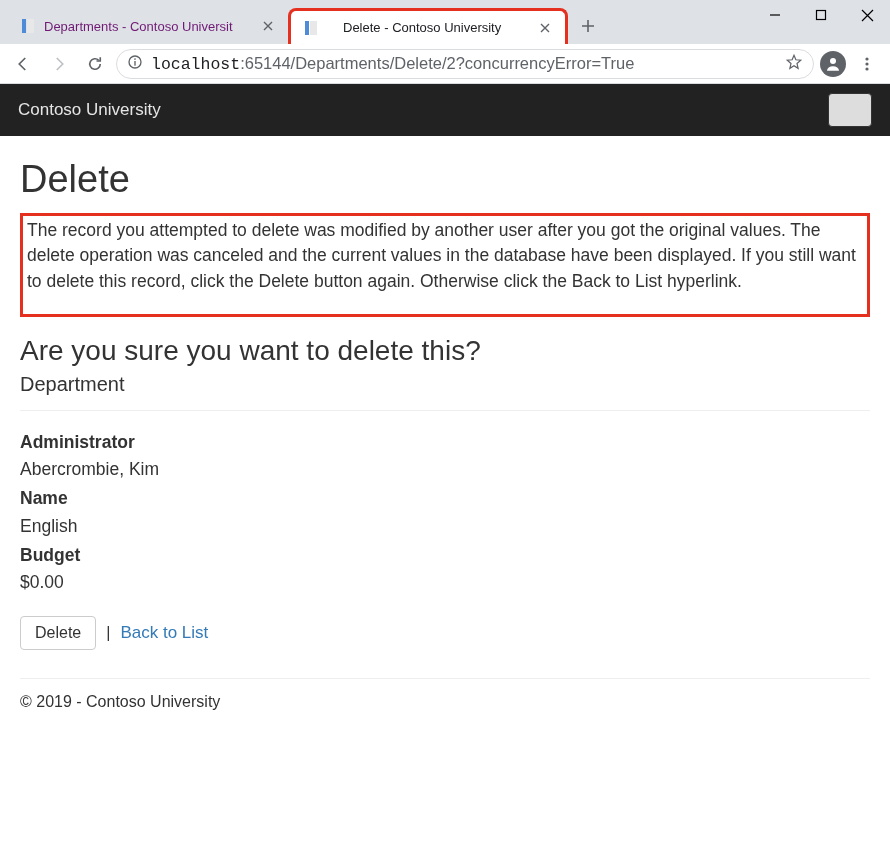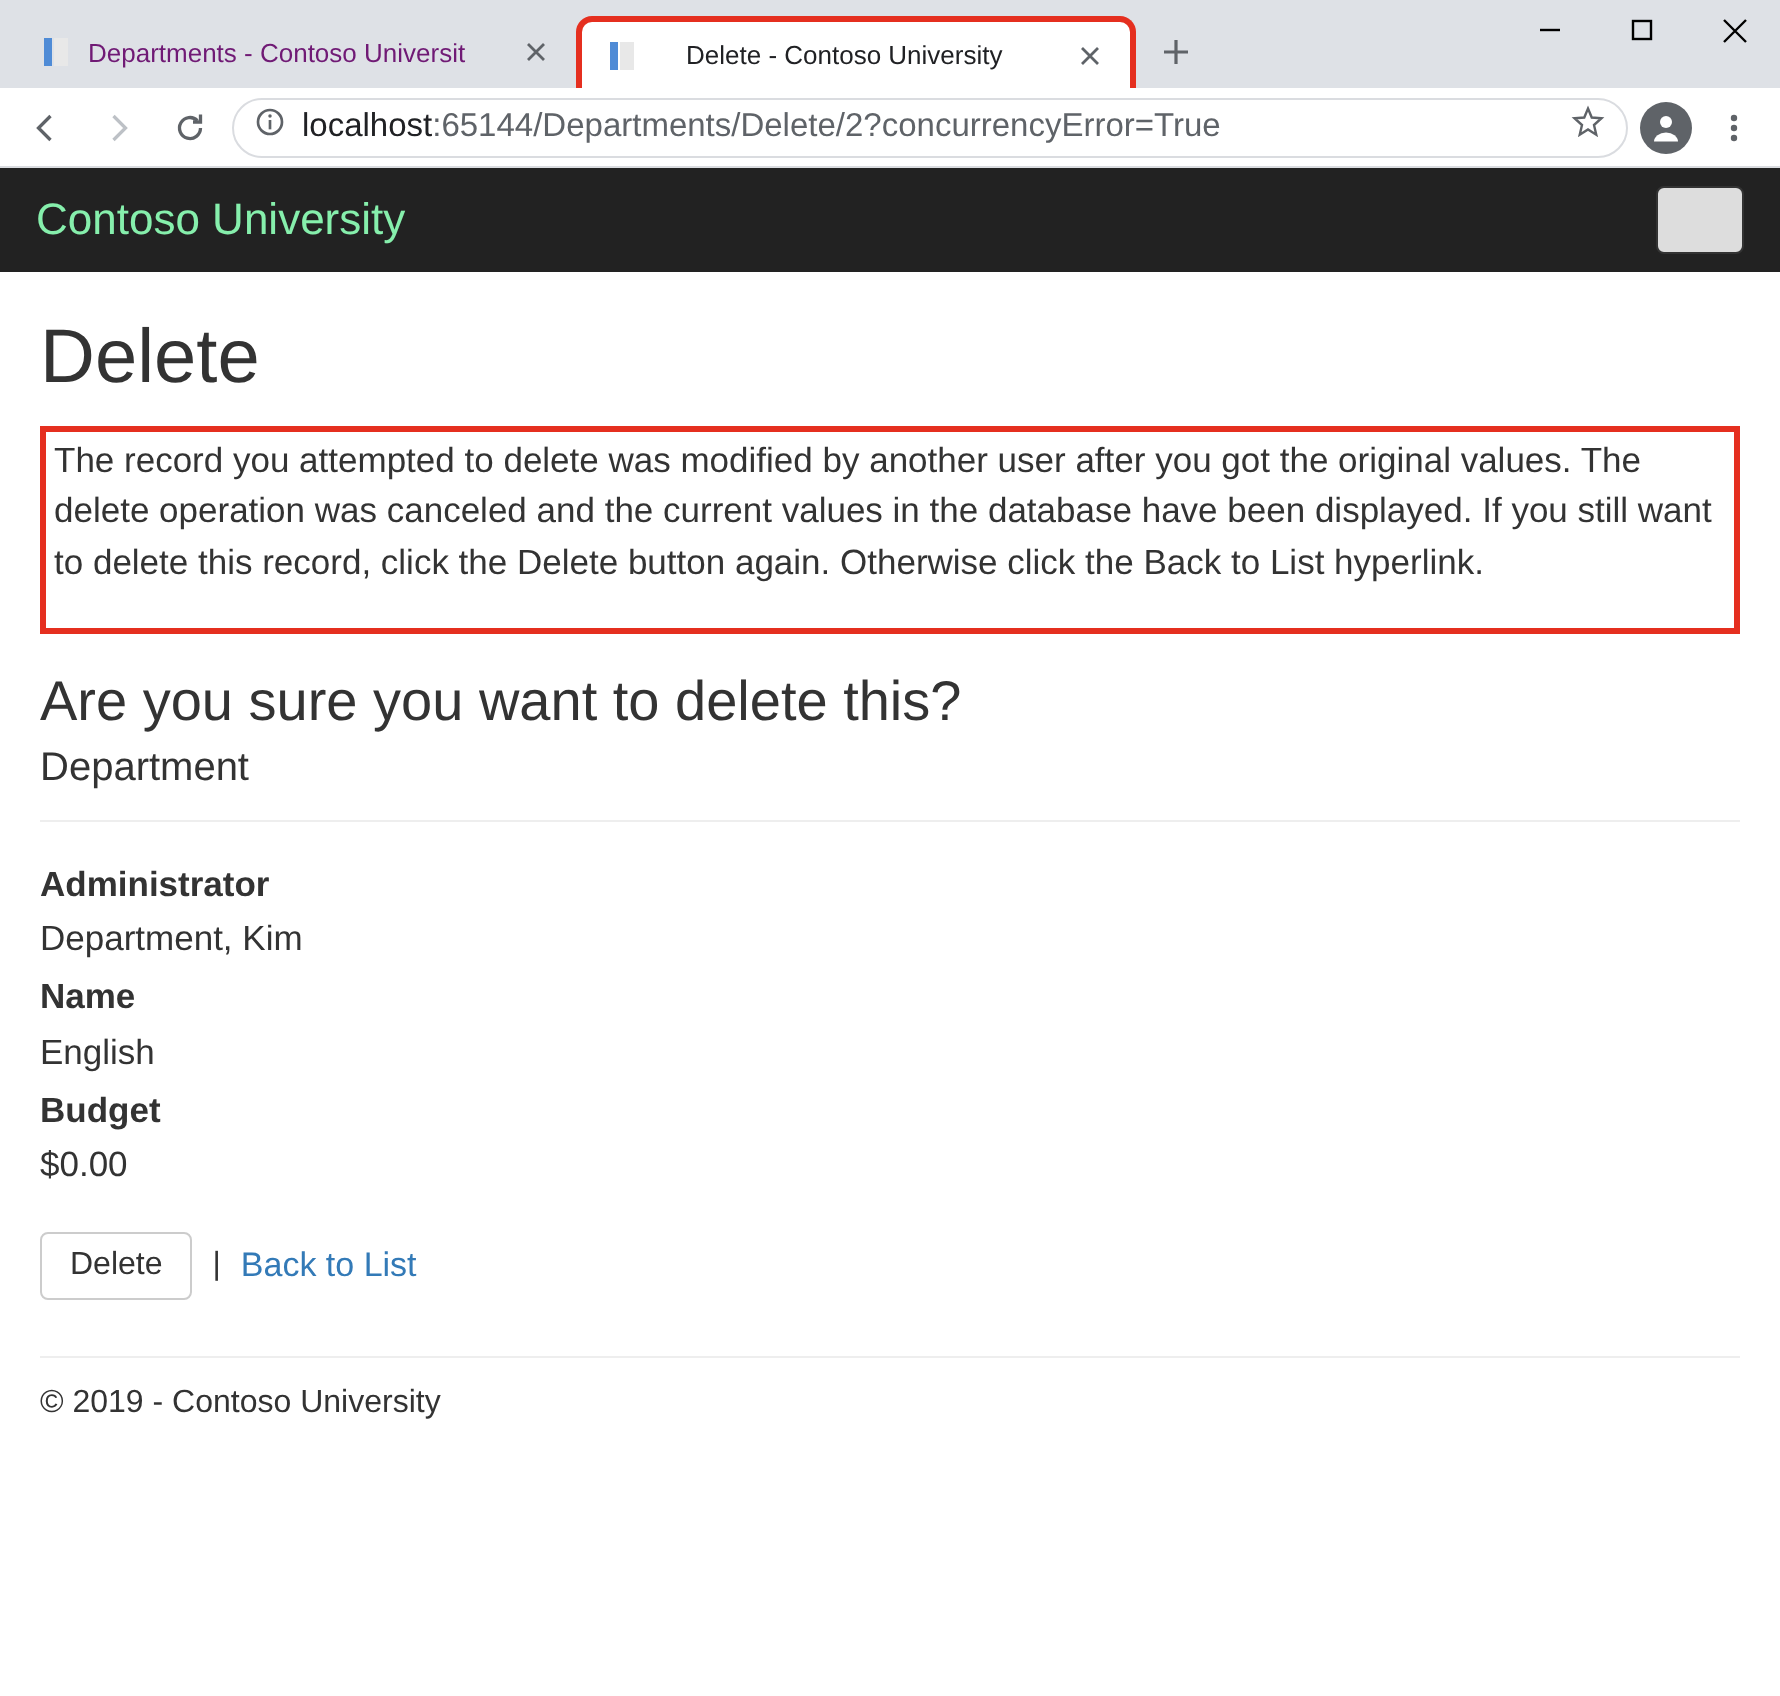--- a/index.html
+++ b/index.html
@@ -92,40 +92,40 @@
       border: 1px solid #dadce0;
       border-radius: 16px;
       display: flex;
       align-items: center;
       padding: 0 10px;
       gap: 8px;
       color: #5f6368;
       font-size: 16.5px;
       overflow: hidden;
     }
-    .url-host-dark { color: #202124; }
+    .url-host-dark { color: #202124; font-family: Liberation Mono, monospace; }
     .url-rest { color: #5f6368; }
     .star-btn { color:#5f6368; }
     .profile-btn {
       width: 26px; height:26px; border-radius:50%;
       background:#5f6368; color:#fff; display:flex; align-items:center; justify-content:center;
     }
     .menu-btn { width:30px; height:30px; display:flex; align-items:center; justify-content:center; color:#5f6368; }
 
     
     .app-navbar {
       height: 52px;
       background: #222;
       color: #9d9d9d;
       display: flex;
       align-items: center;
       padding: 0 18px;
       justify-content: space-between;
     }
-    .brand { font-size: 22px; color:#86efac; }
+    .brand { font-size: 17px; color:#e5e5e5; }
     .nav-hamburger {
       width: 44px; height: 34px; border:1px solid #333; border-radius:4px; background:#ddd;
     }
 
     
     .page { padding: 22px 20px; color:#333; }
     .page h1 { font-size: 38px; font-weight: 500; margin-bottom: 12px; }
     .error-box {
       border: 3px solid #e52f1f;
       padding: 2px 6px 20px 4px;
@@ -270,21 +270,21 @@
     <span class="text-danger">The record you attempted to delete was modified by another user after you got the original values. The delete operation was canceled and the current values in the database have been displayed. If you still want to delete this record, click the Delete button again. Otherwise click the Back to List hyperlink.</span>
   </div>
 
   <div class="confirm-h">Are you sure you want to delete this?</div>
   <div class="subhead">Department</div>
 
   <hr class="sep">
 
   <dl class="dl">
     <dt>Administrator</dt>
-    <dd>Department, Kim</dd>
+    <dd>Abercrombie, Kim</dd>
     <dt>Name</dt>
     <dd>English</dd>
     <dt>Budget</dt>
     <dd>$0.00</dd>
   </dl>
 
   <div class="actions">
     <button class="btn-delete">Delete</button>
     <span class="pipe">|</span>
     <a href="#" class="back-link">Back to List</a>

